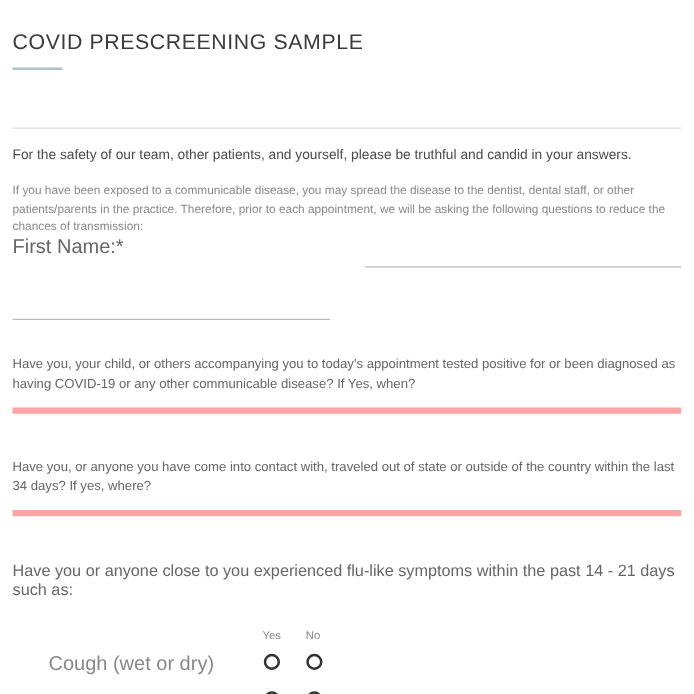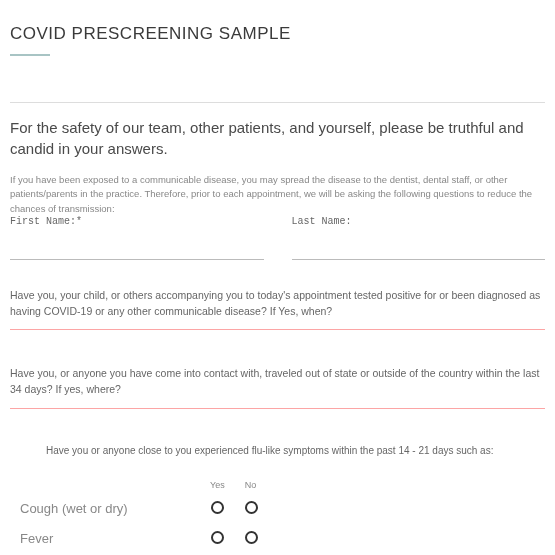--- a/index.html
+++ b/index.html
@@ -1,52 +1,51 @@
 <!DOCTYPE html>
 <html><head>
 <meta charset="utf-8">
 <style>
 * { box-sizing: border-box; margin: 0; padding: 0; }
 body { font-family: Arial, Helvetica, sans-serif; background: #fff; color: #333; padding: 10px; width: 555px; }
 .form-title { font-size: 17px; font-weight: normal; color: #3a3a3a; letter-spacing: 0.5px; margin-top: 14px; }
 .title-underline { width: 40px; height: 2px; background: #a8c4c4; margin-top: 10px; margin-bottom: 46px; }
 .divider { border: none; border-top: 1px solid #ddd; margin-bottom: 14px; }
-.intro { font-size: 15px; color: #4a4a4a; margin-bottom: 14px; line-height: 1.4; }
+.intro { font-size: 11px; color: #4a4a4a; margin-bottom: 14px; line-height: 1.4; }
 .notice { font-size: 9.5px; color: #888; line-height: 1.5; }
 .name-row { display: flex; gap: 28px; margin-bottom: 28px; }
 .field { flex: 1; }
-.label { font-size: 10px; color: #666; display: block; margin-bottom: 8px; font-family: Liberation Mono, monospace; }
+.label { font-size: 16px; color: #666; display: block; margin-bottom: 24px; }
 .text-input { width: 100%; border: none; border-bottom: 1px solid #bbb; padding: 6px 0; font-size: 11px; background: transparent; outline: none; }
-.question { font-size: 10.5px; color: #666; line-height: 1.5; margin-bottom: 36px; padding-bottom: 10px; border-bottom: 1px solid #fca5a5; }
-.section-label { font-size: 10px; color: #666; margin-bottom: 20px; margin-left: 36px; }
+.question { font-size: 10.5px; color: #666; line-height: 1.5; margin-bottom: 36px; padding-bottom: 10px; border-bottom: 5px solid #fca5a5; }
+.section-label { font-size: 13px; color: #666; margin-bottom: 20px; }
 .symptom-table { border-collapse: collapse; }
 .symptom-table th { font-size: 9px; color: #888; font-weight: normal; padding: 4px 10px; text-align: left; }
 .symptom-table td { padding: 6px 10px; vertical-align: middle; }
-.sym-label { font-size: 13px; color: #888; width: 190px; }
+.sym-label { font-size: 16px; color: #888; width: 190px; text-align: center; }
 .radio-cell { text-align: center; }
 .radio-circle { display: inline-block; width: 13px; height: 13px; border: 2px solid #333; border-radius: 50%; cursor: pointer; }
 </style>
 </head>
 <body>
 
 <h1 class="form-title">COVID PRESCREENING SAMPLE</h1>
 <div class="title-underline"></div>
 
 <hr class="divider">
 
 <p class="intro">For the safety of our team, other patients, and yourself, please be truthful and candid in your answers.</p>
 <p class="notice">If you have been exposed to a communicable disease, you may spread the disease to the dentist, dental staff, or other patients/parents in the practice. Therefore, prior to each appointment, we will be asking the following questions to reduce the chances of transmission:</p>
 
 <div class="name-row">
   <div class="field">
     <label class="label">First Name:*</label>
     <input type="text" class="text-input" style="">
   </div>
   <div class="field">
-    <label class="label">Last Name:</label>
     <input type="text" class="text-input" style="">
   </div>
 </div>
 
 <p class="question">Have you, your child, or others accompanying you to today's appointment tested positive for or been diagnosed as having COVID-19 or any other communicable disease? If Yes, when?</p>
 <p class="question">Have you, or anyone you have come into contact with, traveled out of state or outside of the country within the last 34 days? If yes, where?</p>
 
 <p class="section-label">Have you or anyone close to you experienced flu-like symptoms within the past 14 - 21 days such as:</p>
 
 <table class="symptom-table">

